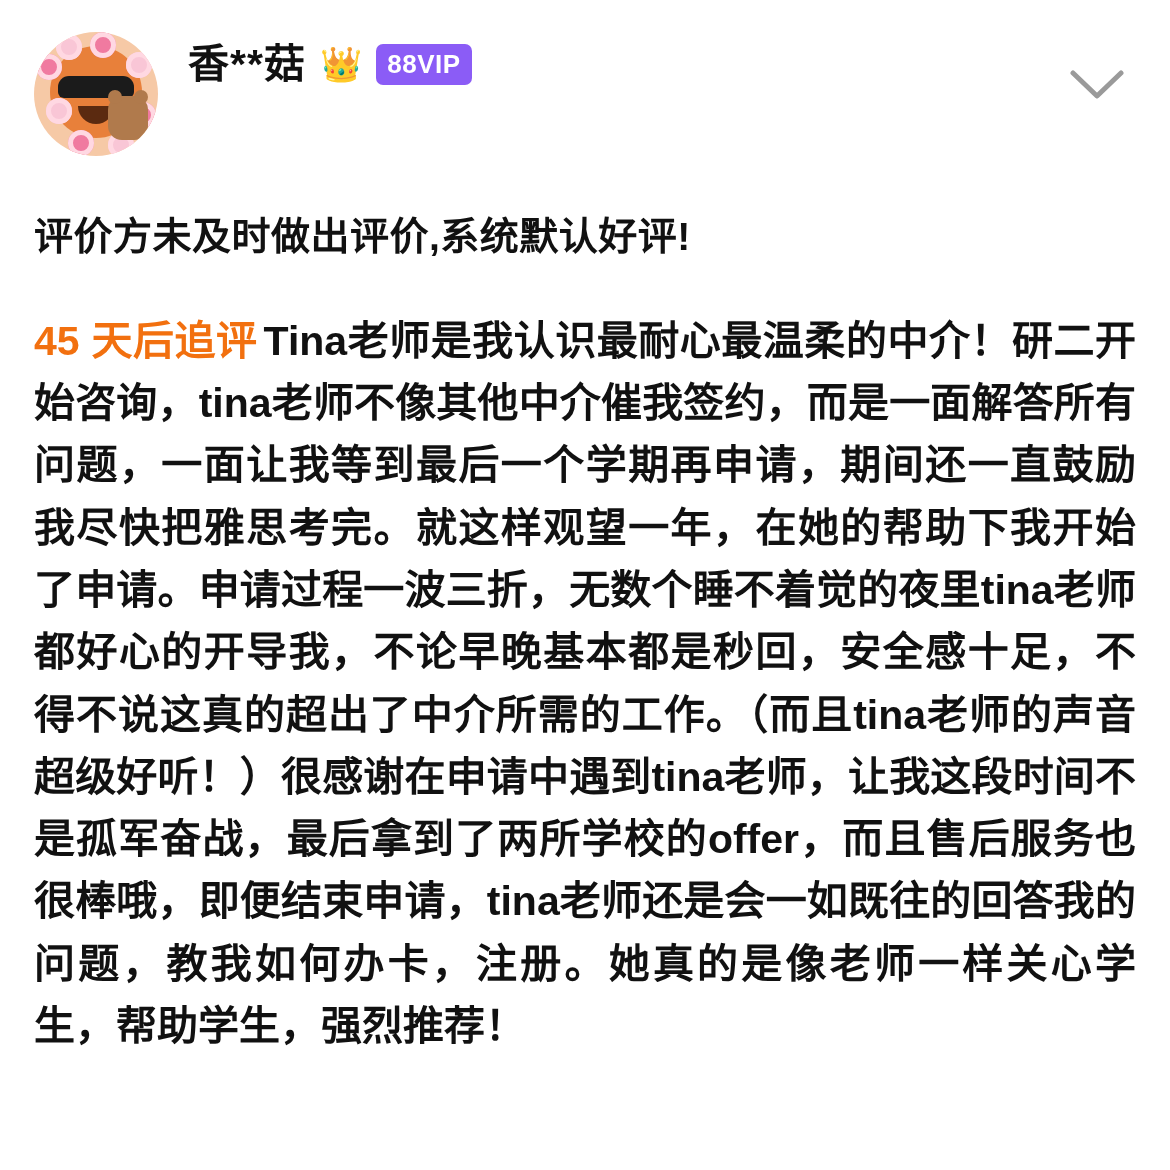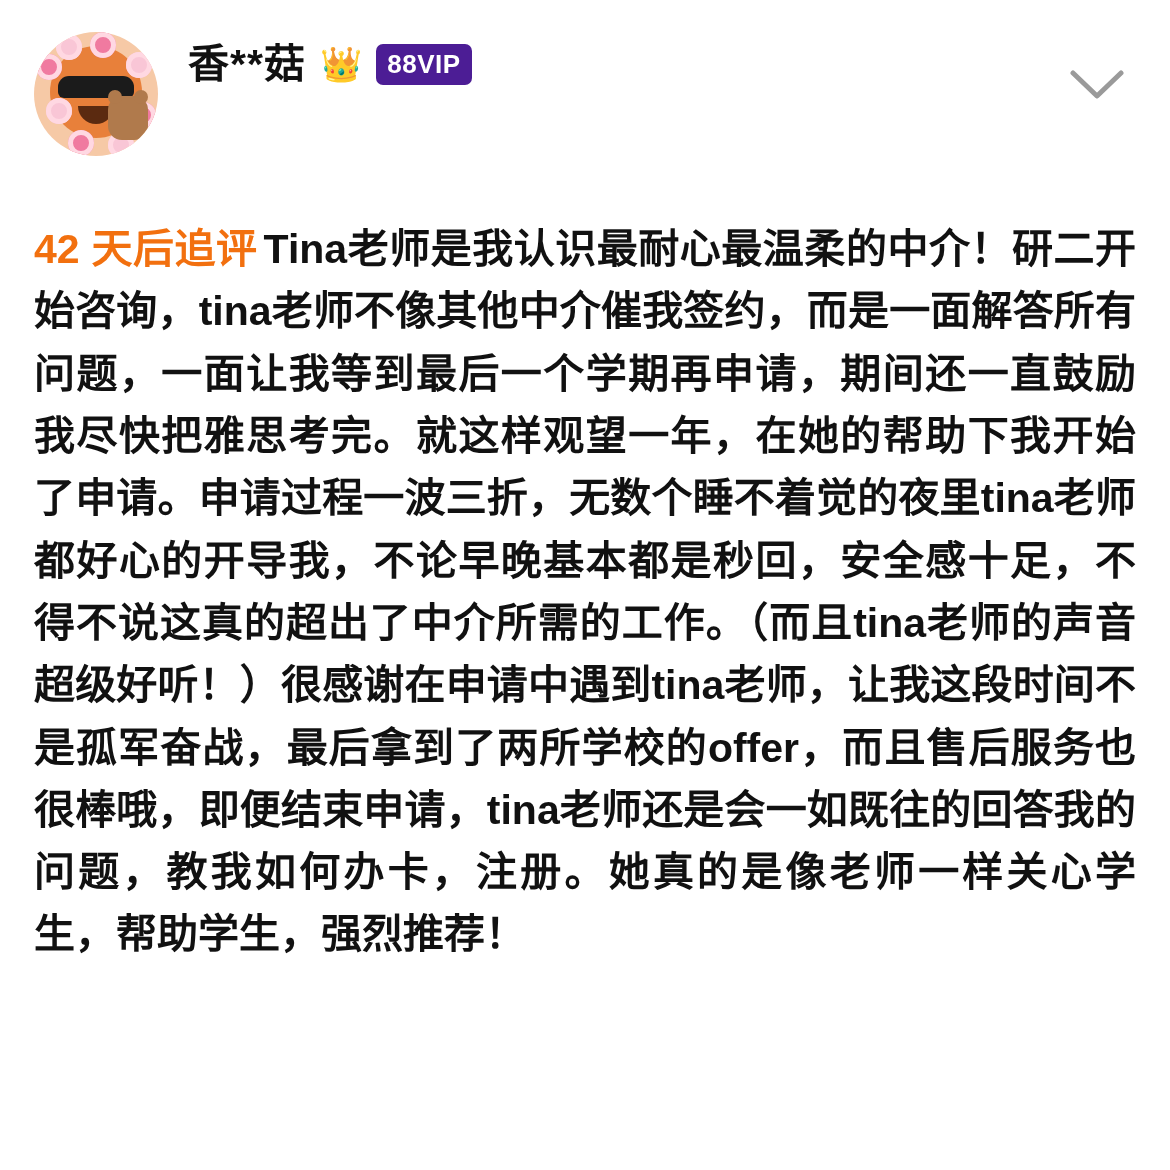--- a/index.html
+++ b/index.html
@@ -124,21 +124,21 @@
     font-size: 34px;
     line-height: 1;
     color: #f5a623;
     display: inline-block;
     transform: translateY(-1px);
   }
   .vip-badge {
     display: inline-flex;
     align-items: center;
     justify-content: center;
-    background: #4c1d95;
+    background: #8b5cf6;
     color: #ffffff;
     font-size: 26px;
     font-weight: 700;
     line-height: 1;
     padding: 7px 11px 8px 11px;
     border-radius: 7px;
     letter-spacing: 0.5px;
   }
   .review-time {
     margin-top: 20px;
@@ -217,16 +217,17 @@
     </div>
 
     <div class="chevron-btn">
       <svg width="54" height="32" viewBox="0 0 54 32" aria-hidden="true">
         <path d="M3 4 L27 27 L51 4" fill="none" stroke="#9a9a9a" stroke-width="5" stroke-linecap="round" stroke-linejoin="round"></path>
       </svg>
     </div>
   </div>
 
   <div class="review-body">
-    <p class="append-review"><span class="append-label">42 天后追评</span><span>Tina老师是我认识最耐心最温柔的中介！研二开始咨询，tina老师不像其他中介催我签约，而是一面解答所有问题，一面让我等到最后一个学期再申请，期间还一直鼓励我尽快把雅思考完。就这样观望一年，在她的帮助下我开始了申请。申请过程一波三折，无数个睡不着觉的夜里tina老师都好心的开导我，不论早晚基本都是秒回，安全感十足，不得不说这真的超出了中介所需的工作。（而且tina老师的声音超级好听！）很感谢在申请中遇到tina老师，让我这段时间不是孤军奋战，最后拿到了两所学校的offer，而且售后服务也很棒哦，即便结束申请，tina老师还是会一如既往的回答我的问题，教我如何办卡，注册。她真的是像老师一样关心学生，帮助学生，强烈推荐！</span></p>
+    <p class="first-review">评价方未及时做出评价,系统默认好评!</p>
+    <p class="append-review"><span class="append-label">45 天后追评</span><span>Tina老师是我认识最耐心最温柔的中介！研二开始咨询，tina老师不像其他中介催我签约，而是一面解答所有问题，一面让我等到最后一个学期再申请，期间还一直鼓励我尽快把雅思考完。就这样观望一年，在她的帮助下我开始了申请。申请过程一波三折，无数个睡不着觉的夜里tina老师都好心的开导我，不论早晚基本都是秒回，安全感十足，不得不说这真的超出了中介所需的工作。（而且tina老师的声音超级好听！）很感谢在申请中遇到tina老师，让我这段时间不是孤军奋战，最后拿到了两所学校的offer，而且售后服务也很棒哦，即便结束申请，tina老师还是会一如既往的回答我的问题，教我如何办卡，注册。她真的是像老师一样关心学生，帮助学生，强烈推荐！</span></p>
   </div>
 
 </div>
 
 </body></html>

